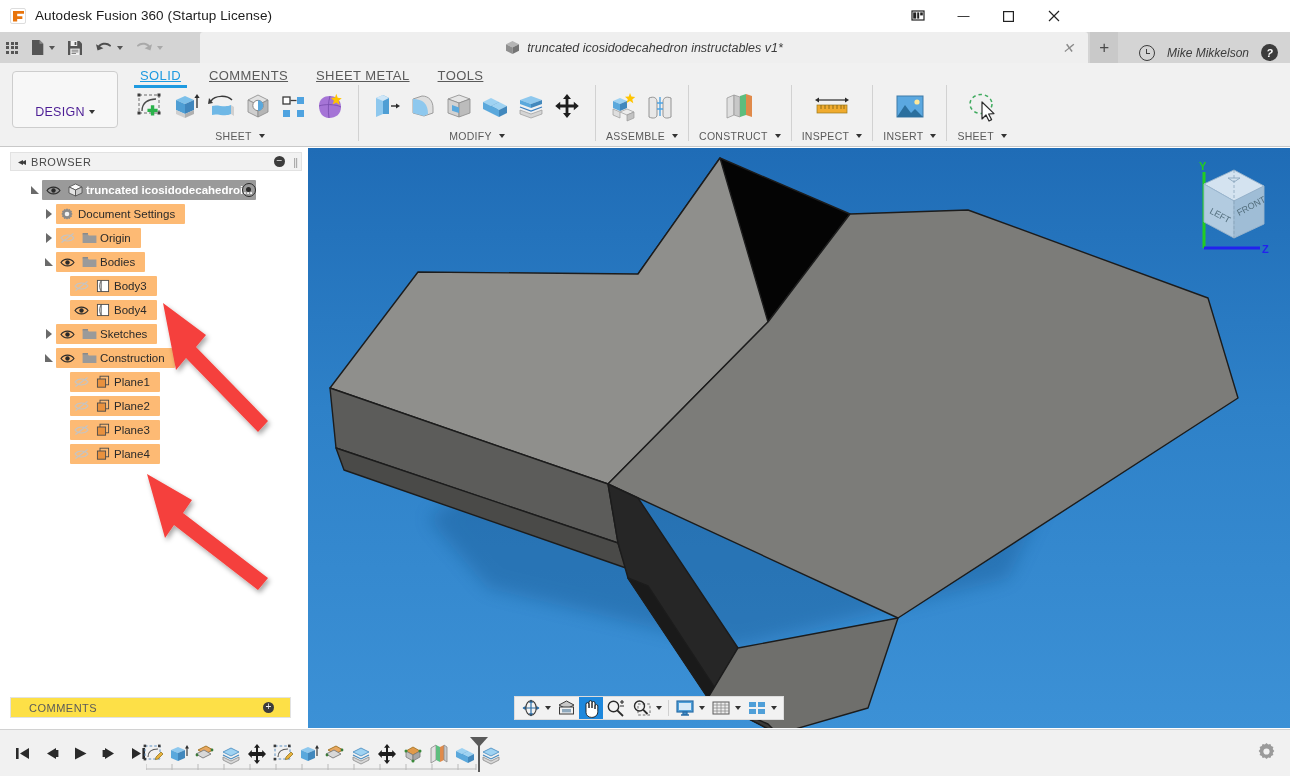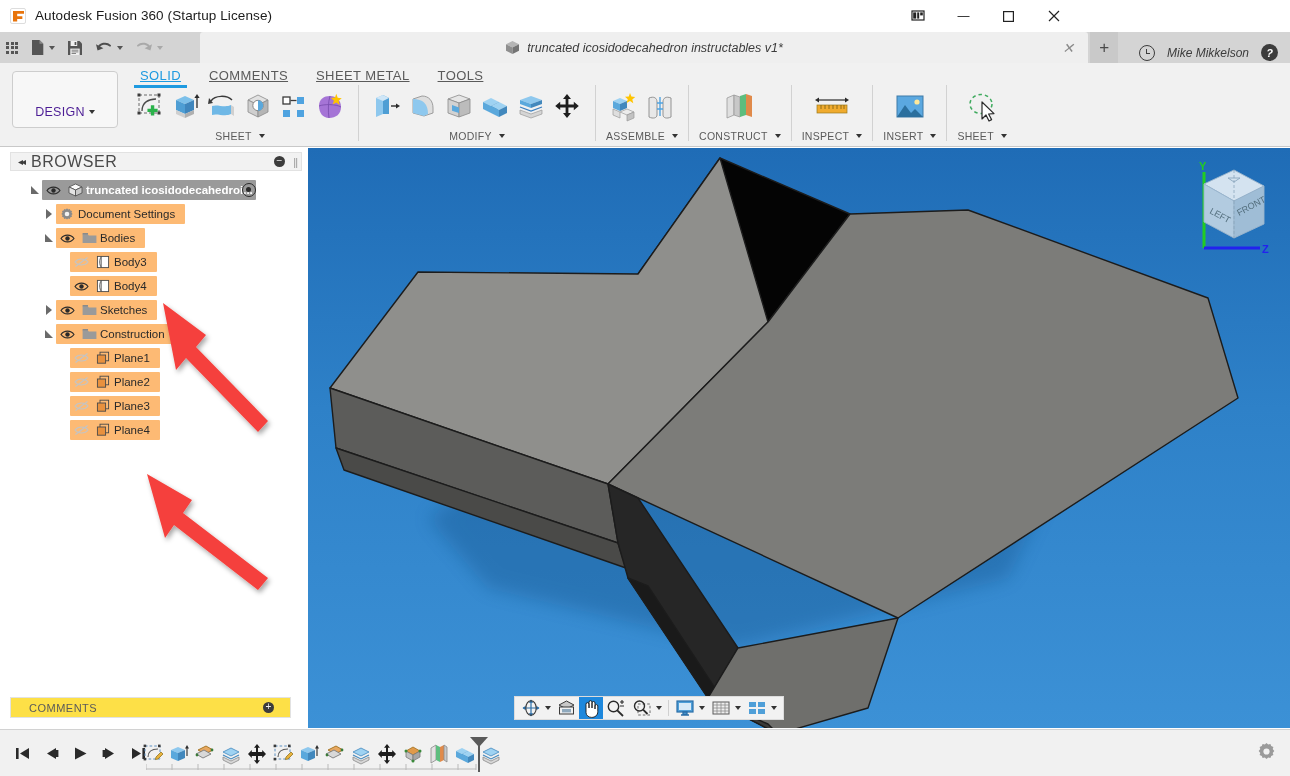--- a/index.html
+++ b/index.html
@@ -127,21 +127,21 @@
   }
   .viewcube-wrap { position:absolute; right:6px; top:8px; width:106px; height:105px; }
 
   
   .browser-header {
     position:absolute; left:10px; top:152px; width:292px; height:19px;
     background:#f2f2f2; display:flex; align-items:center;
     border:1px solid #e2e2e2;
   }
   .browser-header .dbl-arrow { color:#3c3c3c; font-size:10px; margin:0 7px; letter-spacing:-2px; }
-  .browser-header .bh-label { font-size:16px; color:#4a4a4a; letter-spacing:.5px; }
+  .browser-header .bh-label { font-size:11px; color:#4a4a4a; letter-spacing:.5px; }
   .bh-min {
     position:absolute; right:16px; width:11px; height:11px; border-radius:50%;
     background:#3c3c3c; color:#f2f2f2; font-size:10px; line-height:9px; text-align:center;
   }
   .bh-grip { position:absolute; right:4px; color:#9a9a9a; font-size:11px; letter-spacing:-1px; }
 
   .tree { position:absolute; left:10px; top:178px; width:292px; }
   .trow { position:relative; height:24px; display:flex; align-items:center; }
   .tlabelbox {
     background:#fdba74; height:20px; display:inline-flex; align-items:center;
@@ -647,20 +647,40 @@
           <svg width="14" height="14" viewBox="0 0 14 14">
               <path d="M7 1.2 l1.2 1.2 1.6-.5 .6 1.6 1.6 .6 -.5 1.6 1.2 1.2 -1.2 1.2 .5 1.6 -1.6 .6 -.6 1.6 -1.6-.5 -1.2 1.2 -1.2-1.2 -1.6 .5 -.6-1.6 -1.6-.6 .5-1.6 -1.2-1.2 1.2-1.2 -.5-1.6 1.6-.6 .6-1.6 1.6 .5 z" fill="#8a8a8a"></path>
               <circle cx="7" cy="7" r="2.3" fill="#f2f2f2"></circle>
             </svg>
         </span>
         <span class="tname">Document Settings</span>
       </div>
     </div>
 
 
+    <div class="trow" style="padding-left:32px">
+      <div class="arrowcol">
+          <span class="tri"></span>
+        </div>
+      <div class="tlabelbox">
+        <span class="eyecol">
+          <svg width="15" height="12" viewBox="0 0 15 12">
+              <path d="M1 6 C4 2 11 2 14 6 C11 10 4 10 1 6 Z" fill="none" stroke="#c4c4c4" stroke-width="1.1"></path>
+              <path d="M1.5 10.5 L13.5 1.5" stroke="#c4c4c4" stroke-width="1.3"></path>
+            </svg>
+        </span>
+        <span class="iconcol">
+          <svg width="15" height="12" viewBox="0 0 15 12">
+              <path d="M0.6 2 h5 l1.2 1.6 h7.6 v7.4 h-13.8 z" fill="#9a9a9a"></path>
+              <path d="M0.6 1 h5.4 v1.4 h-5.4 z" fill="#8a8a8a"></path>
+            </svg>
+        </span>
+        <span class="tname">Origin</span>
+      </div>
+    </div>
 
     <div class="trow" style="padding-left:32px">
       <div class="arrowcol">
           <span class="tri open"></span>
         </div>
       <div class="tlabelbox">
         <span class="eyecol">
           <svg width="15" height="11" viewBox="0 0 15 11">
               <path d="M1 5.5 C4 1 11 1 14 5.5 C11 10 4 10 1 5.5 Z" fill="none" stroke="#2a2a2a" stroke-width="1.1"></path>
               <circle cx="7.5" cy="5.5" r="2.2" fill="#2a2a2a"></circle>

